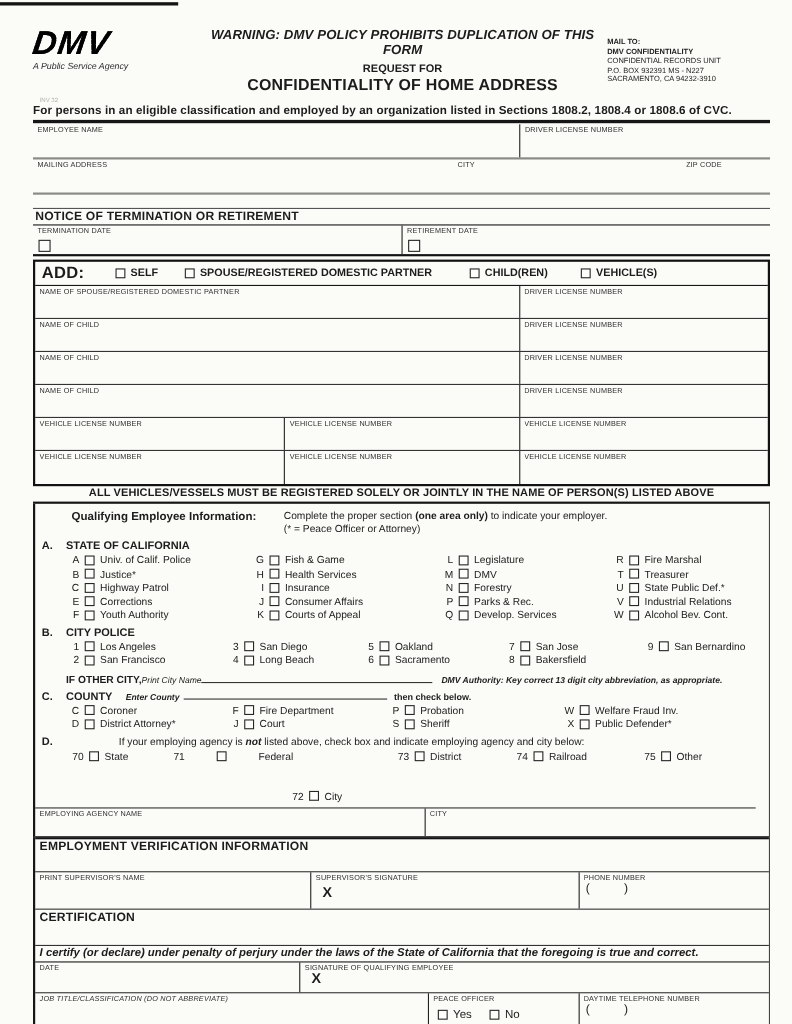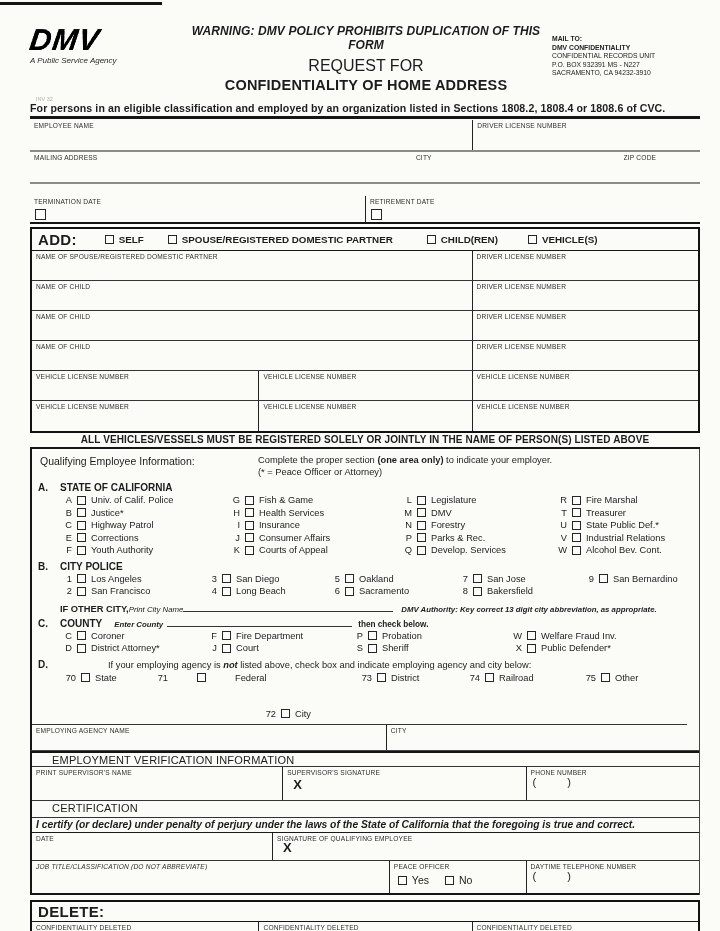--- a/index.html
+++ b/index.html
@@ -22,21 +22,21 @@
     font-weight:bold; font-style:italic; font-size:30px; line-height:28px;
     letter-spacing:1px; transform:skewX(-8deg); color:#0c0c0c;
     text-shadow:0 0 0 #000;
     background:repeating-linear-gradient(#0c0c0c 0 4px, #fbfbf8 4px 5px);
     -webkit-background-clip:text; background-clip:text; -webkit-text-fill-color:transparent;
     width:max-content; padding-right:4px;
   }
   .dmv-tagline { font-style:italic; font-size:8px; margin-top:2px; color:#2a2a2a; }
   .hdr-center { flex:1; text-align:center; }
   .warning { font-weight:bold; font-style:italic; font-size:12px; letter-spacing:0.1px; }
-  .title1 { font-weight:normal; font-size:16px; margin-top:5px; }
+  .title1 { font-weight:bold; font-size:10px; margin-top:5px; }
   .title2 { font-weight:bold; font-size:14.5px; margin-top:2px; letter-spacing:0.2px; }
   .hdr-right { width:148px; font-size:6.8px; line-height:8.6px; padding-top:11px; color:#222; }
   .mailto-label, .mail-line.b { font-weight:bold; }
   .tiny-mark { font-size:5.5px; color:#b0b0ac; margin:3px 0 0 6px; height:6px; }
   .elig {
     font-weight:bold; font-size:10.6px; letter-spacing:0.1px;
     border-bottom:3px solid #161616; padding-bottom:2px; margin-bottom:1px;
   }
 
   
@@ -71,21 +71,21 @@
 
   
   .banner {
     text-align:center; font-weight:bold; font-size:10px; letter-spacing:0.1px;
     border-bottom:2px solid #161616; padding:1px 0 2px 0;
   }
 
   
   .box-qual { border-left:2px solid #161616; border-right:1px solid #444; border-bottom:1px solid #444; padding:4px 6px 0 6px; }
   .q-intro { display:flex; margin:2px 0 4px 2px; }
-  .q-head { font-weight:normal; font-size:10.5px; width:218px; }
+  .q-head { font-weight:bold; font-size:10.5px; width:218px;text-align:center; }
   .q-inst { font-size:9.3px; line-height:11.5px; }
   .q-sec { margin-bottom:4px; }
   .q-title { display:flex; font-weight:bold; font-size:10px; margin-bottom:1px; align-items:baseline; }
   .q-letter { width:22px; }
   .q-cols { display:flex; margin-left:22px; }
   .cb-col { display:flex; flex-direction:column; }
   .cbi { display:flex; align-items:center; gap:5px; height:12.5px; font-size:9.3px; }
   .cbi-code { width:12px; text-align:right; flex:0 0 12px; }
   .cbi-label { white-space:nowrap; }
   .sec-a .cb-col:nth-child(1){width:168px;} .sec-a .cb-col:nth-child(2){width:172px;} .sec-a .cb-col:nth-child(3){width:155px;}
@@ -102,22 +102,22 @@
   .sec-d .cbi { margin-right:0; }
   .sec-d .cbi-code { width:16px; flex-basis:16px; }
   .d-items .cbi:nth-child(1){width:92px;} .d-items .cbi:nth-child(2){width:108px;gap:29px;}
   .d-items .cbi:nth-child(3){width:96px;margin-top:36px;} .d-items .cbi:nth-child(4){width:108px;}
   .d-items .cbi:nth-child(5){width:116px;}
   .agency-row { margin:0 -6px; border-top:1px solid #333; }
 
   
   .box-mid { border-left:2px solid #161616; border-right:1px solid #444; }
   .sec-head2 {
-    font-weight:normal; font-size:11px; letter-spacing:0.2px;
-    padding:1px 0 1px 20px; height:16px;
+    font-weight:bold; font-size:11px; letter-spacing:0.2px;
+    padding:1px 0 1px 4px; height:32px;
   }
   .bt2 { border-top:2.5px solid #141414; }
   .parens { font-size:11px; letter-spacing:14px; padding-left:2px; }
   .cert-stmt {
     font-weight:bold; font-style:italic; font-size:10.3px;
     padding:1px 0 2px 4px; border-top:1px solid #333;
   }
   .yn { display:flex; gap:16px; align-items:center; font-size:10.5px; margin:4px 0 0 4px; }
   .yn .opt { display:inline-flex; gap:5px; align-items:center; }
 
@@ -170,20 +170,21 @@
       <div class="fcell" style="width:31%">
         <div class="flabel">CITY</div>
       </div>
       <div class="fcell" style="width:12%">
         <div class="flabel">ZIP CODE</div>
       </div>
     </div>
 
     <div class="gap12"></div>
 
+    <div class="sec-head">NOTICE OF TERMINATION OR RETIREMENT</div>
     <div class="frow h28" style="border-bottom:2.5px solid #141414">
       <div class="fcell" style="width:50%">
         <div class="flabel">TERMINATION DATE</div>
         <span class="cbx big" style="margin:4px 0 0 1px; display:inline-block"></span>
       </div>
       <div class="fcell bl1" style="width:50%">
         <div class="flabel">RETIREMENT DATE</div>
         <span class="cbx big" style="margin:4px 0 0 1px; display:inline-block"></span>
       </div>
     </div>

